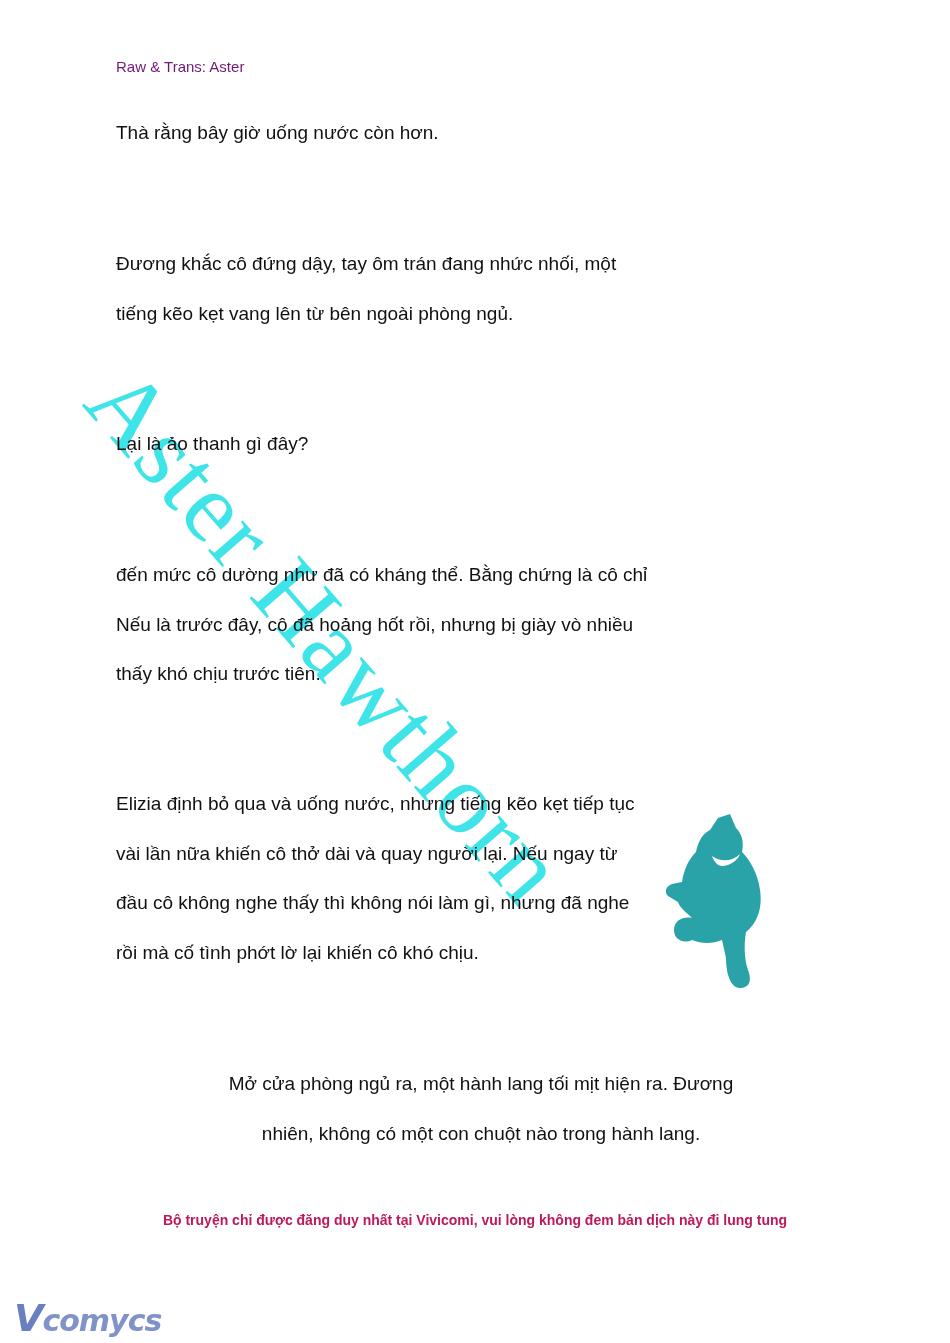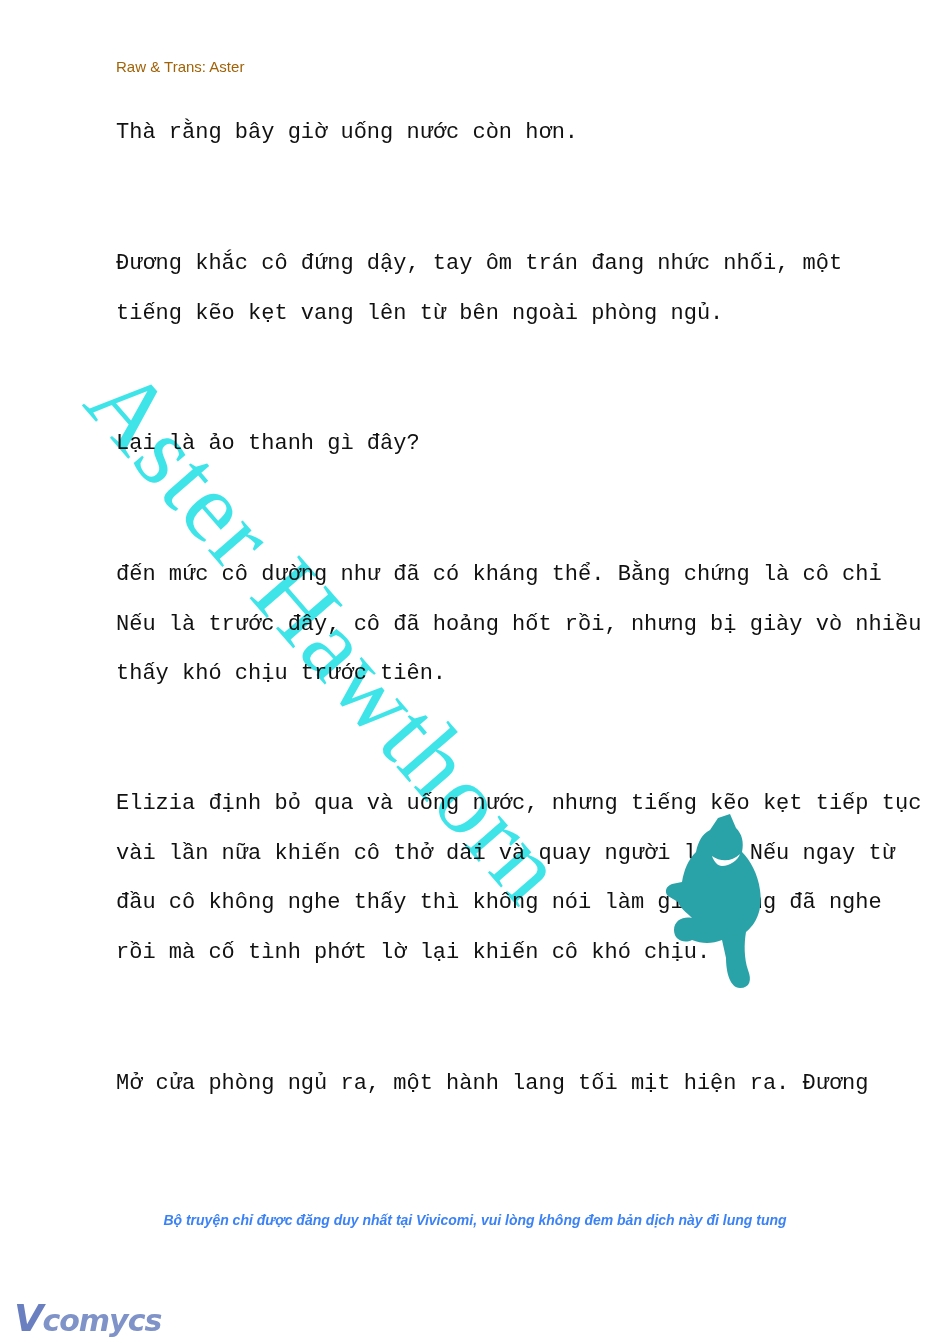--- a/index.html
+++ b/index.html
@@ -19,29 +19,29 @@
       width: 950px;
       height: 1343px;
       background: #ffffff;
     }
     .header-credit {
       position: absolute;
       left: 116px;
       top: 58px;
       font-family: "Liberation Sans", sans-serif;
       font-size: 15px;
-      color: #a16207;
+      color: #701a75;
       z-index: 3;
     }
     .body-text {
       position: absolute;
       left: 116px;
       width: 730px;
-      font-family: Liberation Mono, monospace;
-      font-size: 22px;
+      font-family: Liberation Sans, sans-serif;
+      font-size: 19px;
       line-height: 49.5px;
       color: #111111;
       z-index: 3;
       margin: 0;
     }
     .body-text .line {
       display: block;
       white-space: nowrap;
     }
     .watermark {
@@ -66,25 +66,24 @@
       height: 180px;
       z-index: 4;
     }
     .footer-notice {
       position: absolute;
       left: 0;
       width: 950px;
       top: 1208px;
       text-align: center;
       font-family: "Liberation Sans", sans-serif;
-      font-style: italic;
       font-weight: bold;
       font-size: 14px;
       line-height: 25px;
-      color: #3b82f6;
+      color: #be185d;
       z-index: 3;
     }
     .footer-notice .fline {
       display: block;
     }
     .logo {
       position: absolute;
       left: 14px;
       top: 1296px;
       font-family: "DejaVu Sans", sans-serif;
@@ -128,20 +127,21 @@
 
   <p class="body-text" style="top:779px;">
     <span class="line">Elizia định bỏ qua và uống nước, nhưng tiếng kẽo kẹt tiếp tục</span>
     <span class="line">vài lần nữa khiến cô thở dài và quay người lại. Nếu ngay từ</span>
     <span class="line">đầu cô không nghe thấy thì không nói làm gì, nhưng đã nghe</span>
     <span class="line">rồi mà cố tình phớt lờ lại khiến cô khó chịu.</span>
   </p>
 
   <p class="body-text" style="top:1059px;text-align:center;">
     <span class="line">Mở cửa phòng ngủ ra, một hành lang tối mịt hiện ra. Đương</span>
+    <span class="line">nhiên, không có một con chuột nào trong hành lang.</span>
   </p>
 
   <div class="watermark" style="left:150px; top:345px; transform: rotate(49deg); transform-origin: 0 0;">Aster Hawthorn</div>
 
   <svg class="cat" viewBox="0 0 110 180" xmlns="http://www.w3.org/2000/svg">
     <path fill="#2aa3a8" d="
       M58 6
       L70 2 L76 16
       C82 22 84 30 82 40
       C90 48 98 62 100 78

